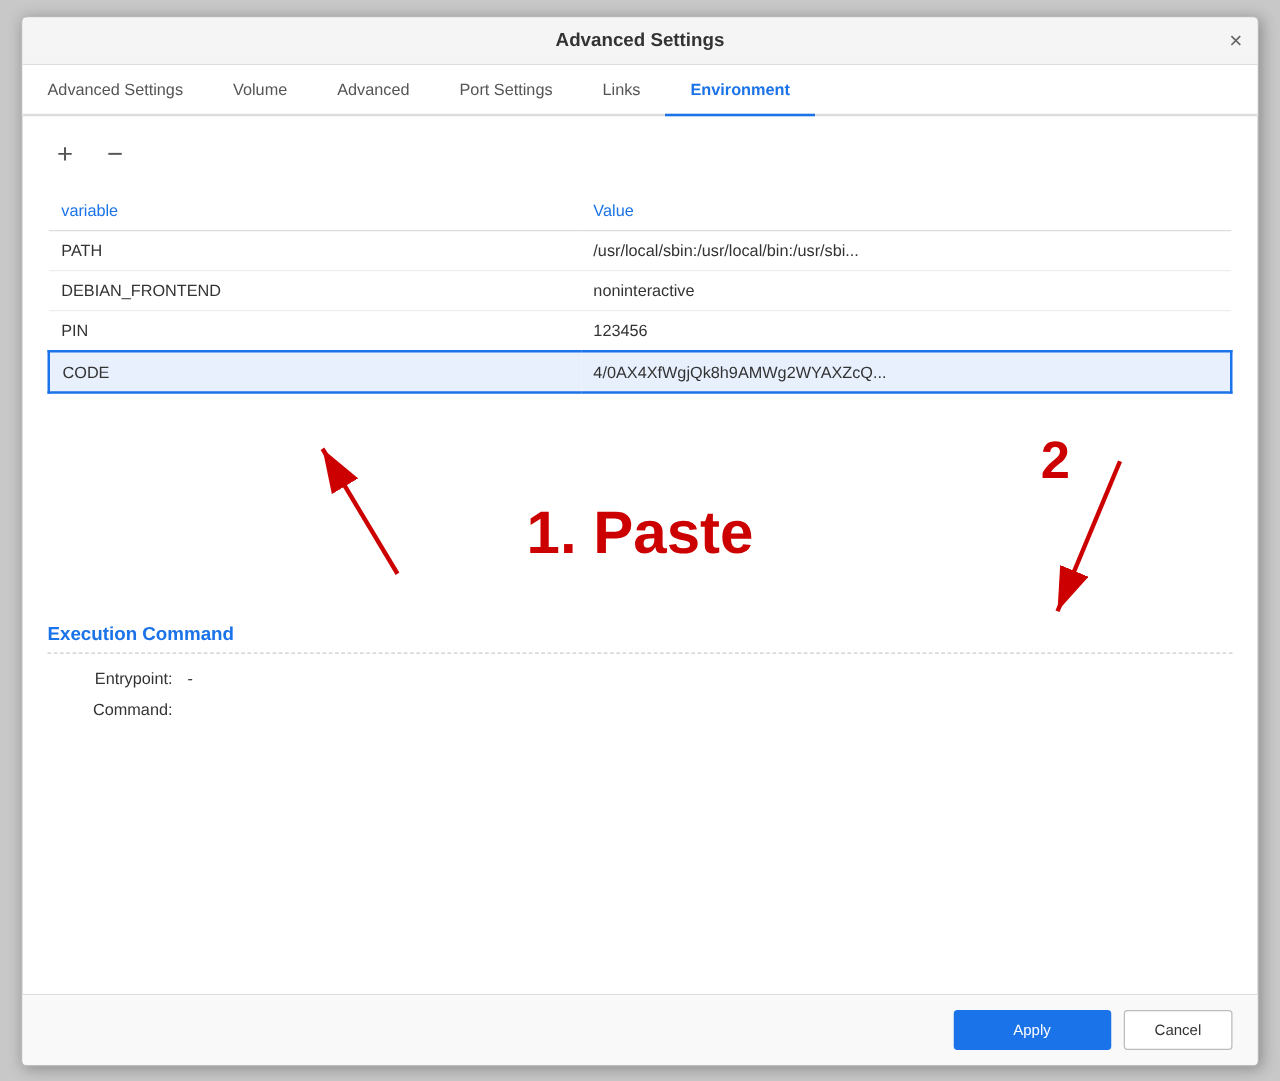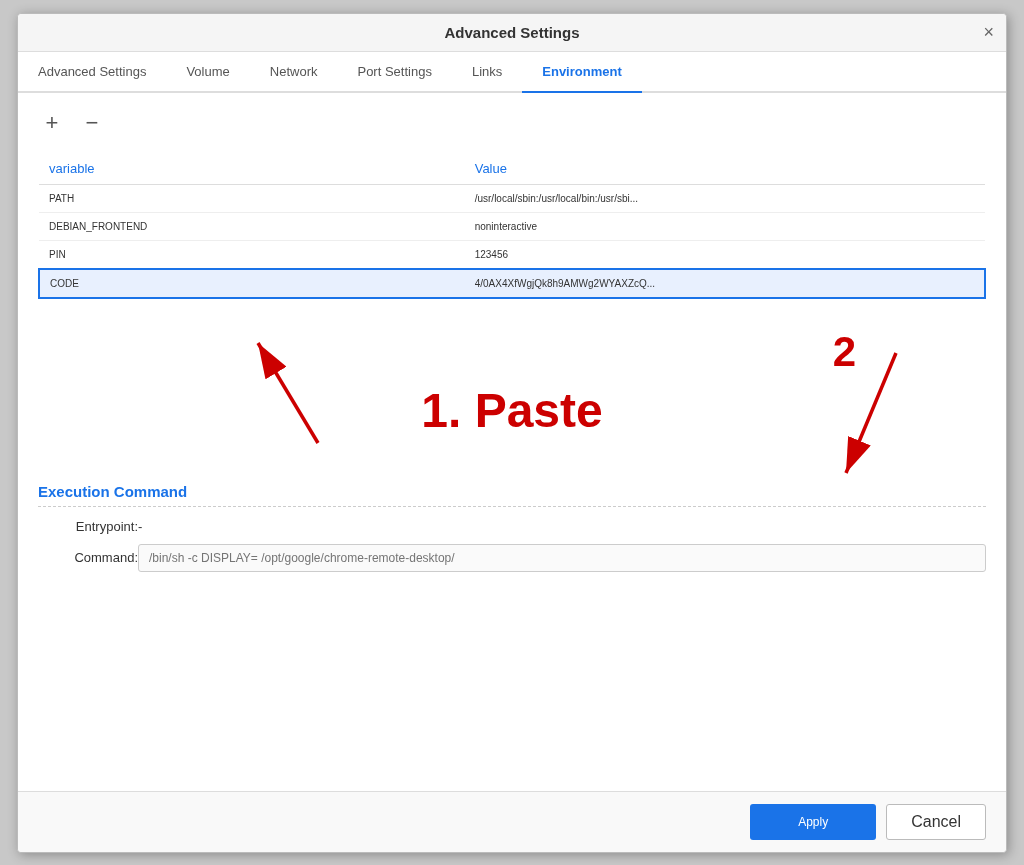--- a/index.html
+++ b/index.html
@@ -102,21 +102,21 @@
       padding: 8px 10px;
       color: #1a73e8;
       font-weight: normal;
       border-bottom: 1px solid #ddd;
       font-size: 13px;
     }
     .env-table td {
       padding: 8px 10px;
       border-bottom: 1px solid #eee;
       color: #333;
-      font-size: 10px;
+      font-size: 13px;
     }
     .env-table tr.selected td {
       background: #e8f0fe;
       border: 2px solid #1a73e8;
     }
     .env-table tr.selected td:first-child {
       border-right: none;
     }
     .env-table tr.selected td:last-child {
       border-left: none;
@@ -155,20 +155,21 @@
       font-size: 15px;
       font-weight: 600;
       margin-bottom: 12px;
       padding-bottom: 6px;
       border-bottom: 1px dashed #ccc;
     }
     .exec-row {
       display: flex;
       align-items: center;
       margin-bottom: 10px;
+      gap: 12px;
     }
     .exec-label {
       width: 100px;
       color: #333;
       font-size: 13px;
       text-align: right;
     }
     .exec-value {
       color: #333;
       font-size: 13px;
@@ -200,21 +201,21 @@
       font-size: 12px;
       cursor: pointer;
       font-weight: 500;
     }
     .btn-cancel {
       background: #fff;
       color: #333;
       border: 1px solid #bbb;
       border-radius: 3px;
       padding: 8px 24px;
-      font-size: 16px;
+      font-size: 12px;
       cursor: pointer;
       text-align: center;
     }
 
     
     .arrow-svg {
       position: absolute;
     }
   </style>
 </head>
@@ -223,21 +224,21 @@
 <div class="dialog">
 
   <div class="dialog-titlebar">
     <span class="dialog-title">Advanced Settings</span>
     <button class="close-btn">×</button>
   </div>
 
   <div class="tabs">
     <div class="tab">Advanced Settings</div>
     <div class="tab">Volume</div>
-    <div class="tab">Network</div>
+    <div class="tab">Advanced</div>
     <div class="tab">Port Settings</div>
     <div class="tab">Links</div>
     <div class="tab active">Environment</div>
   </div>
 
   <div class="dialog-body">
 
     <div class="toolbar">
       <button class="icon-btn">+</button>
       <button class="icon-btn">−</button>
@@ -296,21 +297,20 @@
     </div>
 
     <div class="exec-section">
       <div class="exec-title">Execution Command</div>
       <div class="exec-row">
         <span class="exec-label">Entrypoint:</span>
         <span class="exec-value">-</span>
       </div>
       <div class="exec-row">
         <span class="exec-label">Command:</span>
-        <input class="exec-input" type="text" readonly="" placeholder="/bin/sh -c DISPLAY= /opt/google/chrome-remote-desktop/" style="">
       </div>
     </div>
 
   </div>
 
   <div class="dialog-footer">
     <button class="btn-apply">Apply</button>
     <button class="btn-cancel">Cancel</button>
   </div>
 

